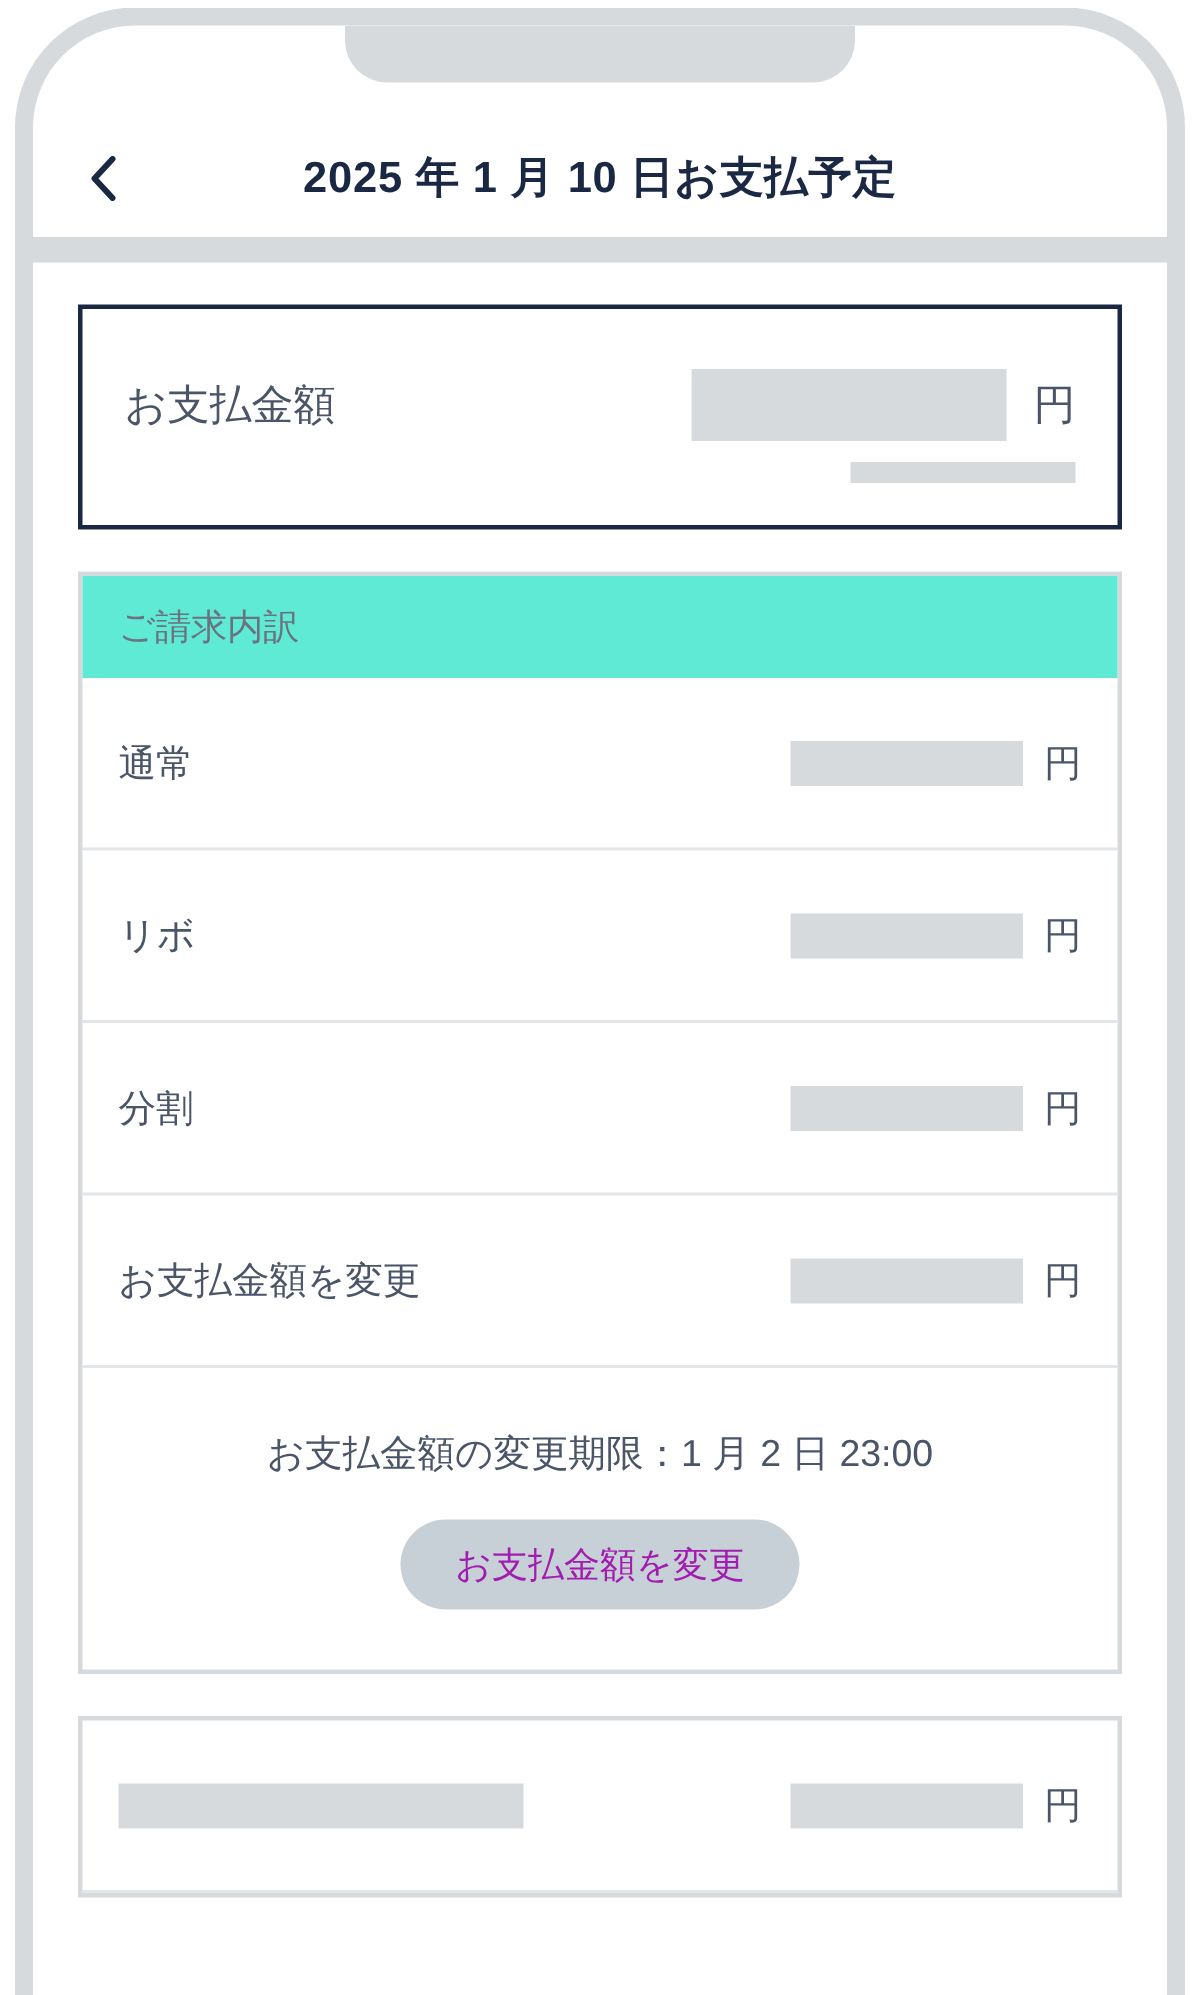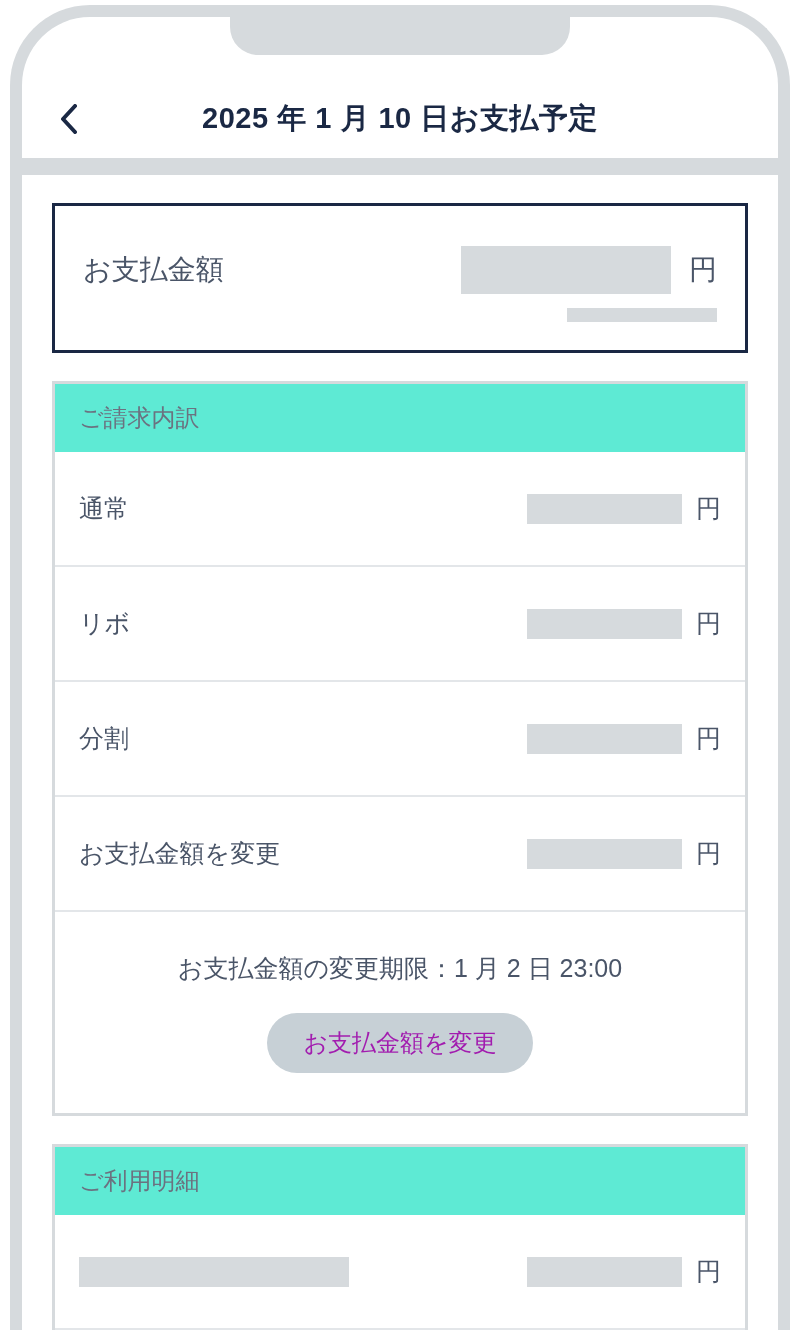--- a/index.html
+++ b/index.html
@@ -262,21 +262,20 @@
           </div>
         </div>
 
         <div class="deadline-section">
           <div class="deadline-text">お支払金額の変更期限：1 月 2 日 23:00</div>
           <button class="change-btn">お支払金額を変更</button>
         </div>
       </div>
 
       <div class="section-card">
-        <div class="section-header">ご利用明細</div>
         <div class="usage-item">
           <div class="placeholder-usage-label"></div>
           <div class="line-amount-wrap">
             <div class="placeholder-usage-amt"></div>
             <div class="line-unit">円</div>
           </div>
         </div>
       </div>
 
     </div>

